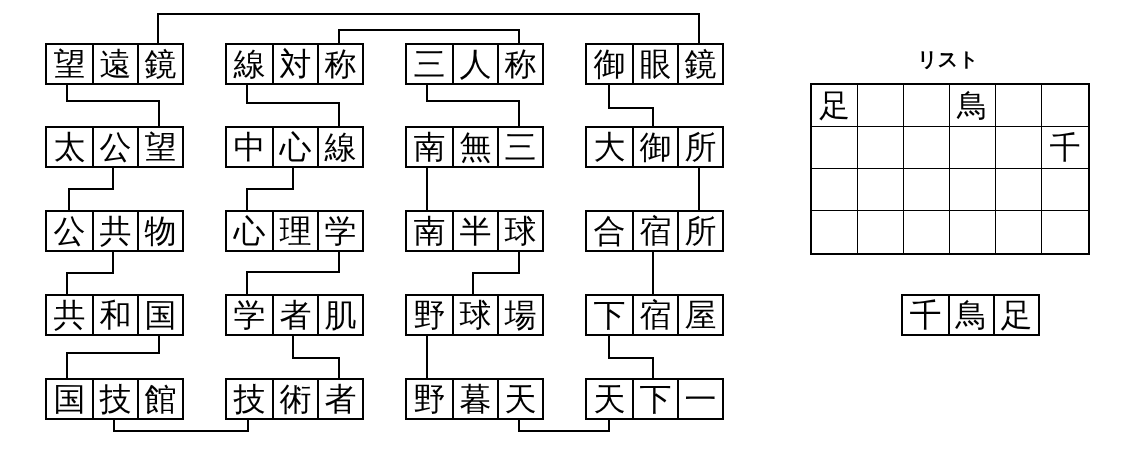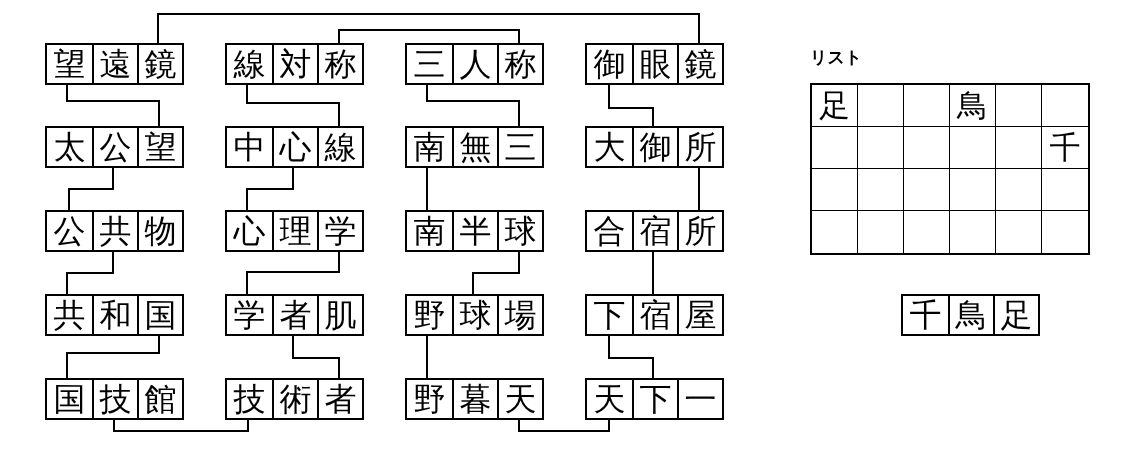--- a/index.html
+++ b/index.html
@@ -36,21 +36,22 @@
   }
   .word .cell:first-child { border-left: none; }
   
   .ln { position: absolute; background: #000; }
   
   .list-title {
     position: absolute;
     left: 810px;
     top: 46px;
     width: 276px;
-    font-size: 17px;
+    text-align: center;
+    font-size: 20px;
     font-weight: bold;
   }
   .list-grid {
     position: absolute;
     left: 810px;
     top: 83px;
     display: grid;
     grid-template-columns: repeat(6, 46px);
     grid-auto-rows: 42px;
     border: 2px solid #000;

